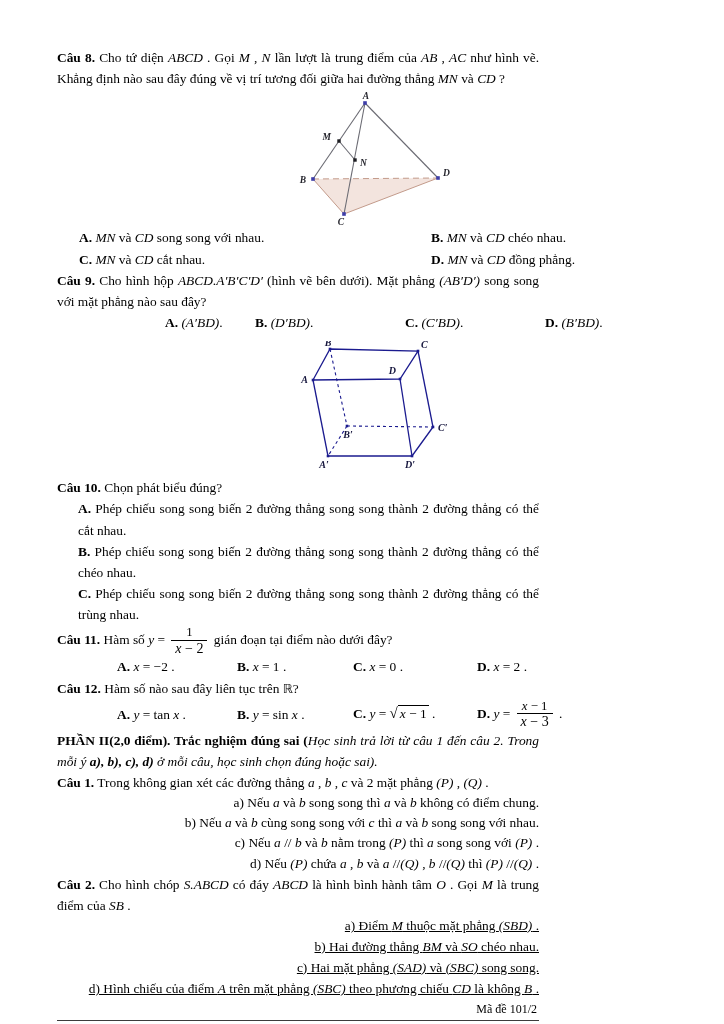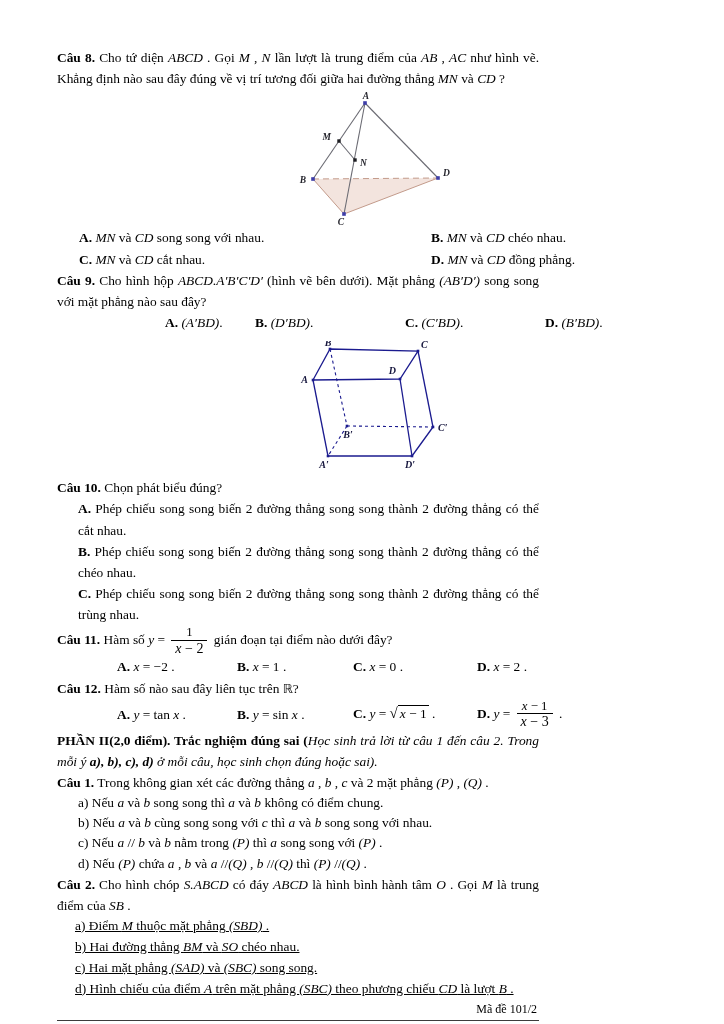--- a/index.html
+++ b/index.html
@@ -1,20 +1,20 @@
 <!DOCTYPE html>
 <html><head>
 <meta charset="utf-8">
 <style>
   html,body{margin:0;padding:0;background:#ffffff;}
   body{width:724px;height:1024px;overflow:hidden;}
   .page{box-sizing:border-box;width:596px;height:1024px;padding:47px 57px 0 57px;
         display:flex;flex-direction:column;
         font-family:"Liberation Serif",serif;font-size:13.4px;line-height:1.58;color:#000000;}
-  p{margin:0;}
+  p{margin:0;text-align:right;}
   .stem{text-align:justify;}
   .seg.b{font-weight:bold;}
   .seg.i{font-style:italic;}
   .seg.bi{font-weight:bold;font-style:italic;}
   .seg.r{font-family:"DejaVu Sans",sans-serif;font-size:12.5px;}
   .frac{display:inline-block;vertical-align:middle;text-align:center;margin:0 3px;line-height:1.12;}
   .frac .fn{display:block;padding:0 4px;border-bottom:1px solid #000;font-size:12.8px;}
   .frac .fd{display:block;padding:0 4px;font-size:14px;}
   .sqrt{display:inline-block;white-space:nowrap;}
   .sqrt .rad{font-size:15px;}
@@ -159,21 +159,21 @@
       <p class="item"><span class="seg">b)  Nếu </span><span class="seg i">a</span><span class="seg"> và </span><span class="seg i">b</span><span class="seg"> cùng song song với </span><span class="seg i">c</span><span class="seg"> thì </span><span class="seg i">a</span><span class="seg"> và </span><span class="seg i">b</span><span class="seg"> song song với nhau.</span></p>
       <p class="item"><span class="seg">c)  Nếu </span><span class="seg i">a</span><span class="seg"> // </span><span class="seg i">b</span><span class="seg"> và </span><span class="seg i">b</span><span class="seg"> nằm trong </span><span class="seg i">(P)</span><span class="seg"> thì </span><span class="seg i">a</span><span class="seg"> song song với </span><span class="seg i">(P)</span><span class="seg"> .</span></p>
       <p class="item"><span class="seg">d)  Nếu </span><span class="seg i">(P)</span><span class="seg"> chứa </span><span class="seg i">a</span><span class="seg"> , </span><span class="seg i">b</span><span class="seg"> và </span><span class="seg i">a</span><span class="seg"> //</span><span class="seg i">(Q)</span><span class="seg"> , </span><span class="seg i">b</span><span class="seg"> //</span><span class="seg i">(Q)</span><span class="seg"> thì </span><span class="seg i">(P)</span><span class="seg"> //</span><span class="seg i">(Q)</span><span class="seg"> .</span></p>
     </div>
 
     <div>
       <p class="stem"><span class="seg b">Câu 2.</span><span class="seg"> Cho hình chóp </span><span class="seg i">S.ABCD</span><span class="seg"> có đáy </span><span class="seg i">ABCD</span><span class="seg"> là hình bình hành tâm </span><span class="seg i">O</span><span class="seg"> . Gọi </span><span class="seg i">M</span><span class="seg"> là trung điểm của </span><span class="seg i">SB</span><span class="seg"> .</span></p>
       <p class="item2"><span class="seg">a) Điểm </span><span class="seg i">M</span><span class="seg"> thuộc mặt phẳng </span><span class="seg i">(SBD)</span><span class="seg"> .</span></p>
       <p class="item2"><span class="seg">b) Hai đường thẳng </span><span class="seg i">BM</span><span class="seg"> và </span><span class="seg i">SO</span><span class="seg"> chéo nhau.</span></p>
       <p class="item2"><span class="seg">c) Hai mặt phẳng </span><span class="seg i">(SAD)</span><span class="seg"> và </span><span class="seg i">(SBC)</span><span class="seg"> song song.</span></p>
-      <p class="item2"><span class="seg">d) Hình chiếu của điểm </span><span class="seg i">A</span><span class="seg"> trên mặt phẳng </span><span class="seg i">(SBC)</span><span class="seg"> theo phương chiếu </span><span class="seg i">CD</span><span class="seg"> là lượt </span><span class="seg i">B</span><span class="seg"> .</span></p>
+      <p class="item2"><span class="seg">d) Hình chiếu của điểm </span><span class="seg i">A</span><span class="seg"> trên mặt phẳng </span><span class="seg i">(SBC)</span><span class="seg"> theo phương chiếu </span><span class="seg i">CD</span><span class="seg"> là không </span><span class="seg i">B</span><span class="seg"> .</span></p>
     </div>
   </div>
 
   <div class="footer">
     <span>Mã đề  101/2</span>
   </div>
 
 </div>
 
 </body></html>

